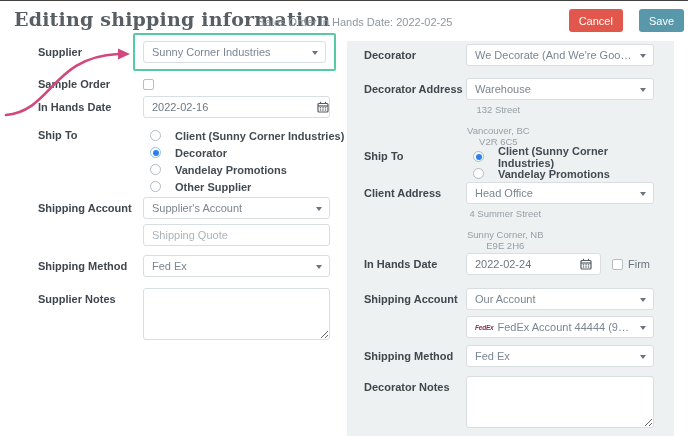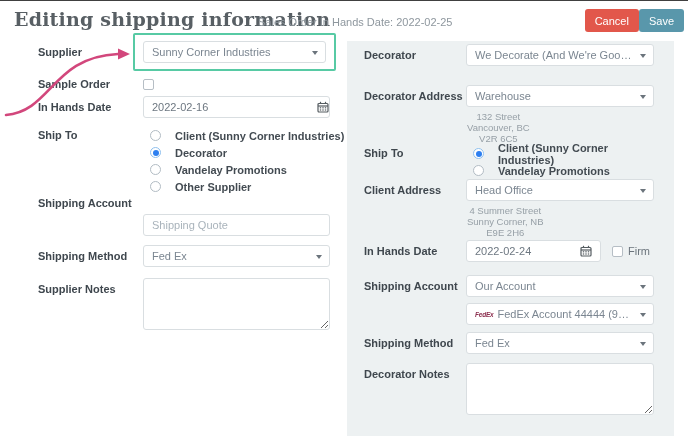--- a/index.html
+++ b/index.html
@@ -10,21 +10,21 @@
     font-family:"Liberation Sans", sans-serif; font-size:11px; color:#3f474e;
   }
 
   
   .page-title {
     position:absolute; left:14px; top:7px;
     font-family:"DejaVu Serif","Liberation Serif",serif;
     font-size:19px; font-weight:600; color:#585f64; letter-spacing:.2px;
   }
   .subtitle { position:absolute; left:258px; top:15px; font-size:11px; color:#8e979e; }
-  .header-buttons { position:absolute; right:4px; top:8px; display:flex; gap:0; }
+  .header-buttons { position:absolute; right:4px; top:8px; display:flex; gap:16px; }
   .btn { border:none; border-radius:3px; color:#fff; font-family:inherit; font-size:11px;
          height:23px; padding:0 10px; cursor:pointer; }
   .btn-cancel { background:#e2574b; }
   .btn-save   { background:#5997ab; }
 
   
   .row { display:flex; align-items:center; }
   .lbl { font-weight:700; color:#3f474e; flex:none; font-size:11px; }
   .select, .inputbox {
     position:relative; height:22px; background:#fff;
@@ -84,23 +84,23 @@
 
   
   .panel-right { position:absolute; left:347px; top:40px; width:327px; height:396px;
                  background:#edf1f2; padding:3px 17px 0 17px; }
   .panel-right .lbl { width:102px; }
   .panel-right .select { width:188px; }
   .addr-block { display:flex; }
   .addr-spacer { width:102px; flex:none; }
   .addr-lines { padding-left:1px; }
   .addr-line { font-size:9.5px; color:#97a0a7; line-height:11px;text-align:center; }
-  .addr-line.gap { }
+  .addr-line.gap { margin-top:10px; }
   .r-decorator { margin-top:0; }
-  .r-dec-addr { margin-top:19px; }
+  .r-dec-addr { margin-top:12px; }
   .r-addr1 { margin-top:4px; }
   .r-shipto { margin-top:1px; align-items:flex-start; }
   .r-shipto .lbl { line-height:17px; }
   .r-client { margin-top:0; }
   .r-addr2 { margin-top:4px; }
   .r-date { margin-top:2px; }
   .r-date .inputbox { width:135px; }
   .firm-wrap { display:flex; align-items:center; gap:5px; margin-left:11px; color:#6b747c; }
   .r-shipacct { margin-top:13px; }
   .r-fedex { margin-top:6px; }
@@ -179,20 +179,24 @@
         </div>
         <div class="radio-row">
           <span class="radio"></span>
           <span class="radio-label">Other Supplier</span>
         </div>
       </div>
     </div>
 
     <div class="row row-shipacct-l">
       <span class="lbl">Shipping Account</span>
+      <div class="select">
+        <span class="sel-text">Supplier's Account</span>
+        <span class="caret"></span>
+      </div>
     </div>
 
     <div class="row row-quote">
       <span class="lbl"></span>
       <input class="text-input" placeholder="Shipping Quote" style="">
     </div>
 
     <div class="row row-method-l">
       <span class="lbl">Shipping Method</span>
       <div class="select">

